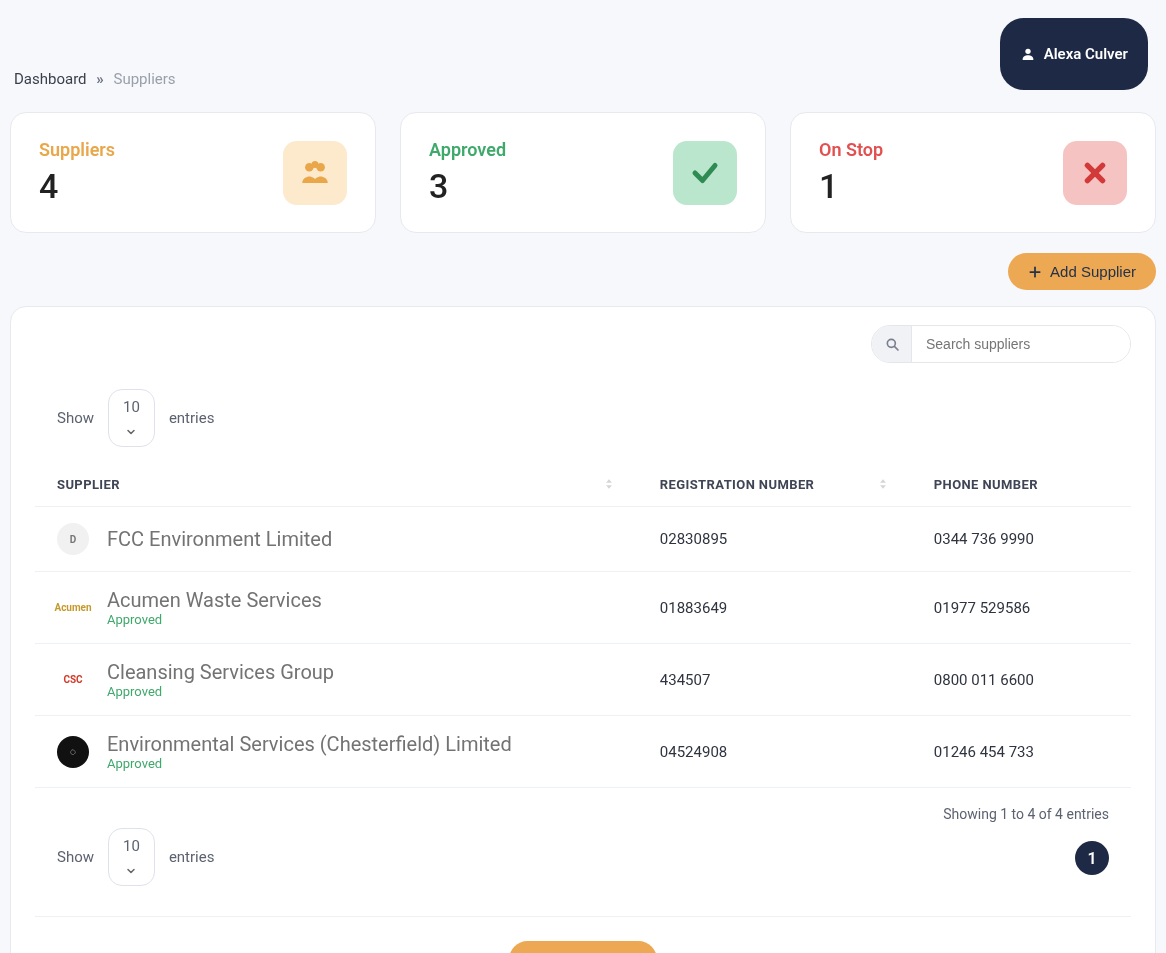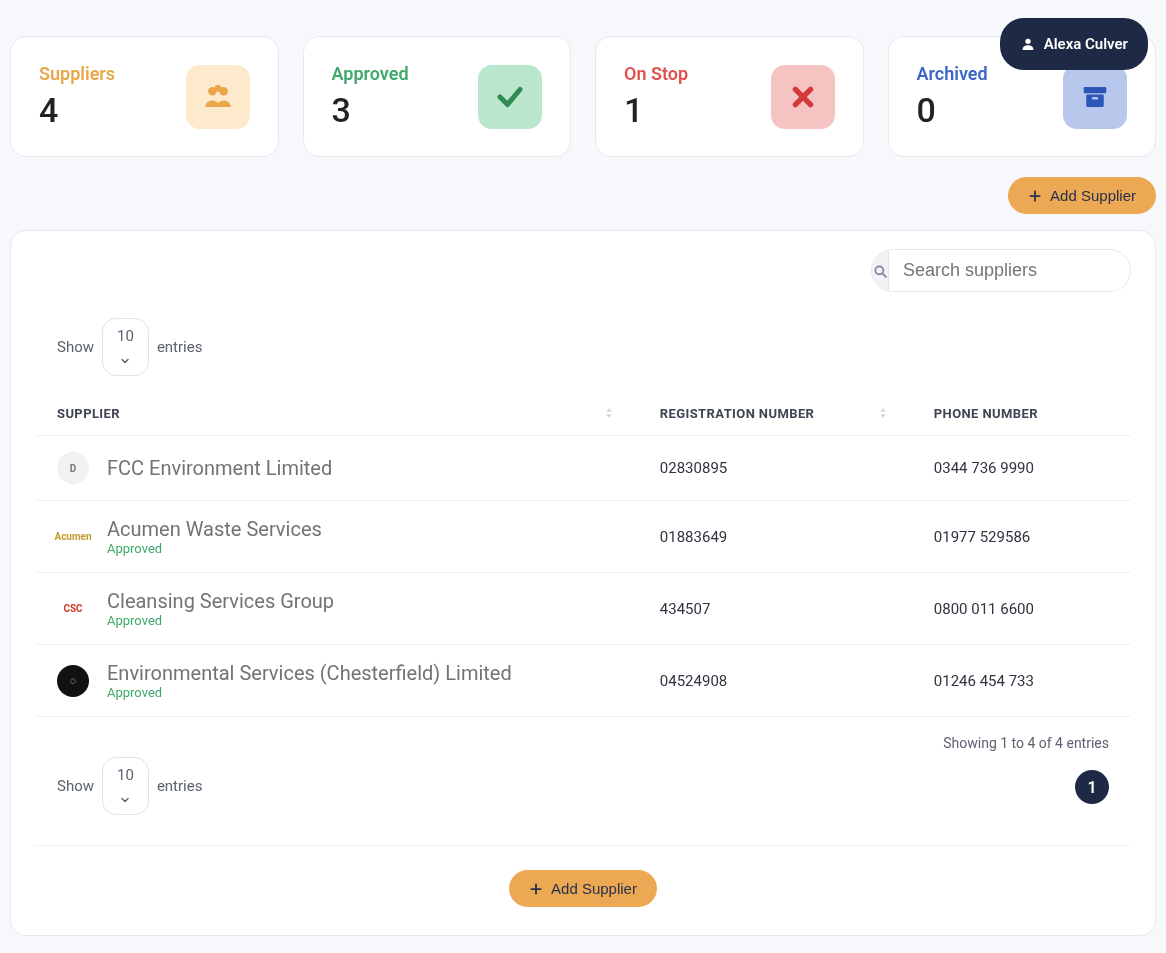--- a/index.html
+++ b/index.html
@@ -13,21 +13,21 @@
     min-height: 953px;
     padding: 12px 10px;
     position: relative;
   }
   .user-pill {
     position: absolute;
     top: 18px; right: 18px;
     background: #1e2a45;
     color: #fff;
     border-radius: 24px;
-    padding: 17px 20px;
+    padding: 27px 20px;
     display: flex; align-items: center;
     gap: 8px;
     font-weight: 600;
     font-size: 15px;
     cursor: pointer;
   }
   .breadcrumb {
     padding: 58px 0 0 4px;
     font-size: 15px;
     color: #3a3f4c;
@@ -112,26 +112,26 @@
     display: flex; align-items: center; justify-content: center;
     background: #f1f2f6;
     border-right: 1px solid #e4e6ec;
     color: #7a8090;
   }
   .search input {
     flex: 1;
     border: none;
     outline: none;
     padding: 10px 14px;
-    font-size: 18px;
+    font-size: 14px;
     color: #444;
   }
 
   .show-row {
-    display: flex; align-items: center; gap: 8px;
+    display: flex; align-items: center; gap: 14px;
     padding: 8px 22px;
     color: #5c6270;
     font-size: 15px;
   }
   .select {
     display: inline-flex; align-items: center; gap: 10px;
     border: 1px solid #dfe2ea;
     border-radius: 14px;
     padding: 8px 14px;
     background: #fff;
@@ -204,20 +204,25 @@
 <div class="page">
 
   <div class="user-pill">
     <svg width="16" height="16" viewBox="0 0 24 24" fill="#fff">
         <circle cx="12" cy="8" r="4"></circle>
         <path d="M4 20c0-4 4-6 8-6s8 2 8 6v1H4z"></path>
       </svg>
     <span>Alexa Culver</span>
   </div>
 
+  <nav class="breadcrumb">
+    <span>Dashboard</span>
+    <span class="sep">»</span>
+    <span class="muted">Suppliers</span>
+  </nav>
 
   <div class="stats">
     <div class="card">
       <div>
         <div class="title t-suppliers">Suppliers</div>
         <div class="num">4</div>
       </div>
       <div class="chip chip-suppliers">
         <svg width="34" height="34" viewBox="0 0 24 24" fill="#e9a74a">
             <circle cx="8" cy="8" r="3"></circle>
@@ -247,33 +252,20 @@
         <div class="num">1</div>
       </div>
       <div class="chip chip-onstop">
         <svg width="26" height="26" viewBox="0 0 24 24" fill="none" stroke="#d23a3a" stroke-width="5" stroke-linecap="round">
             <line x1="5" y1="5" x2="19" y2="19"></line>
             <line x1="19" y1="5" x2="5" y2="19"></line>
           </svg>
       </div>
     </div>
 
-    <div class="card">
-      <div>
-        <div class="title t-archived">Archived</div>
-        <div class="num">0</div>
-      </div>
-      <div class="chip chip-archived">
-        <svg width="30" height="30" viewBox="0 0 24 24" fill="#2b56b8">
-            <rect x="3" y="4" width="18" height="5" rx="1"></rect>
-            <rect x="5" y="10" width="14" height="10" rx="1"></rect>
-            <rect x="9.5" y="12" width="5" height="2" rx="1" fill="#b8c7ec"></rect>
-          </svg>
-      </div>
-    </div>
   </div>
 
   <div class="toolbar">
     <button class="btn">
       <svg width="14" height="14" viewBox="0 0 24 24" fill="none" stroke="#24324a" stroke-width="3" stroke-linecap="round">
           <line x1="12" y1="4" x2="12" y2="20"></line>
           <line x1="4" y1="12" x2="20" y2="12"></line>
         </svg>
       <span>Add Supplier</span>
     </button>

